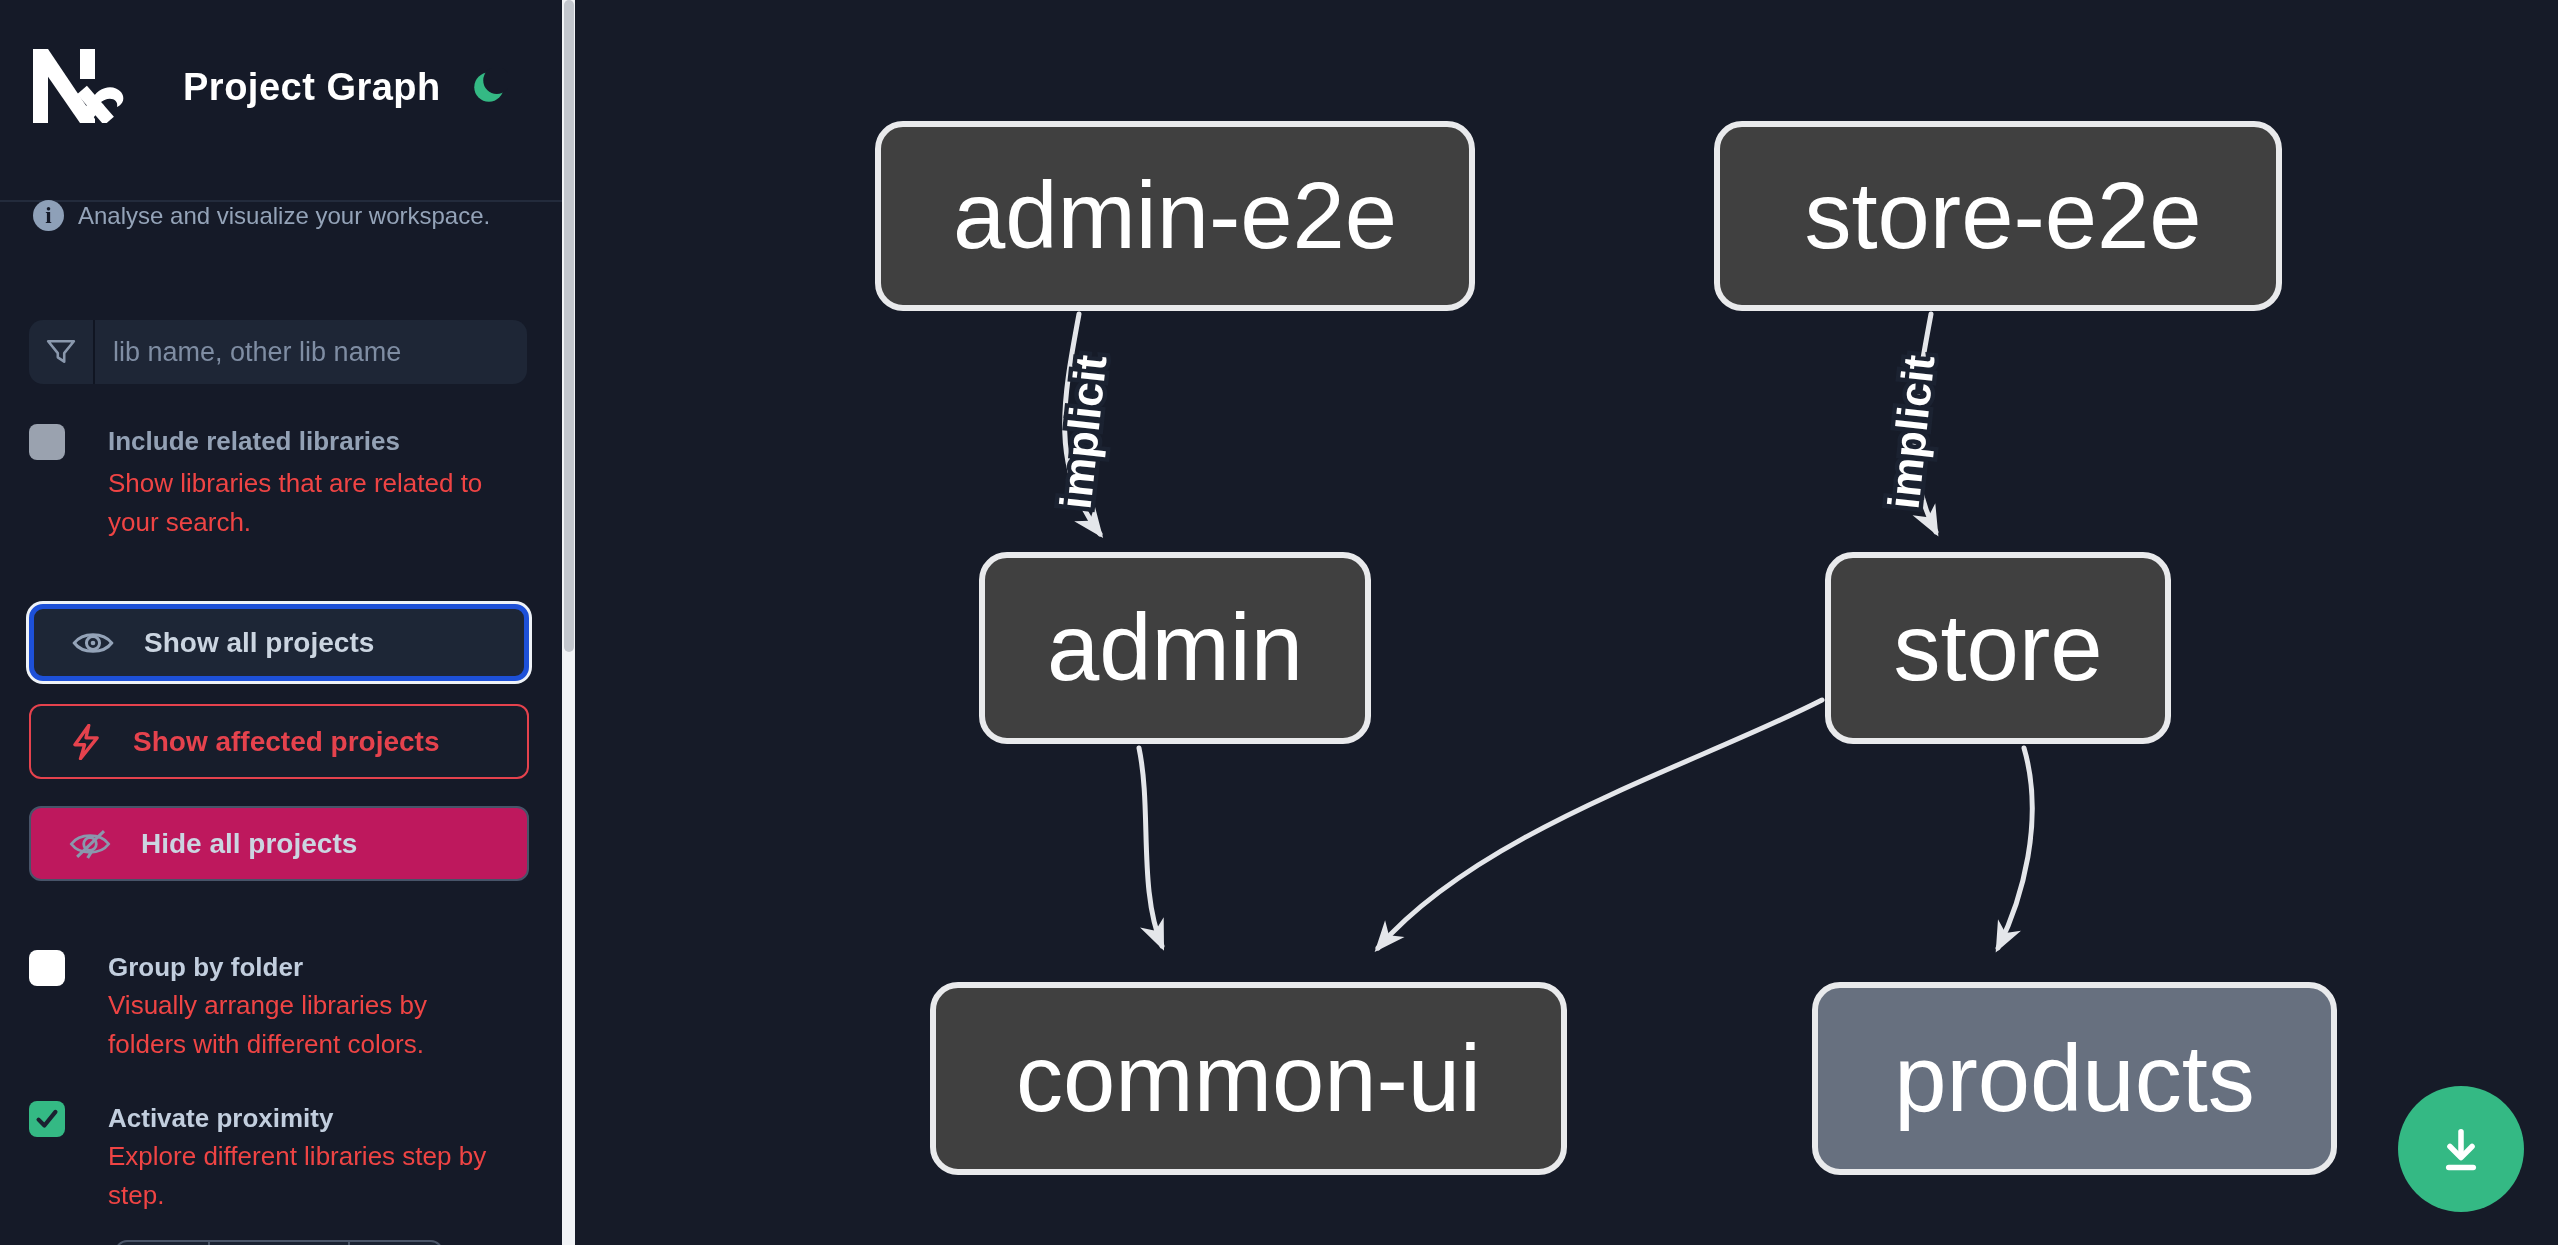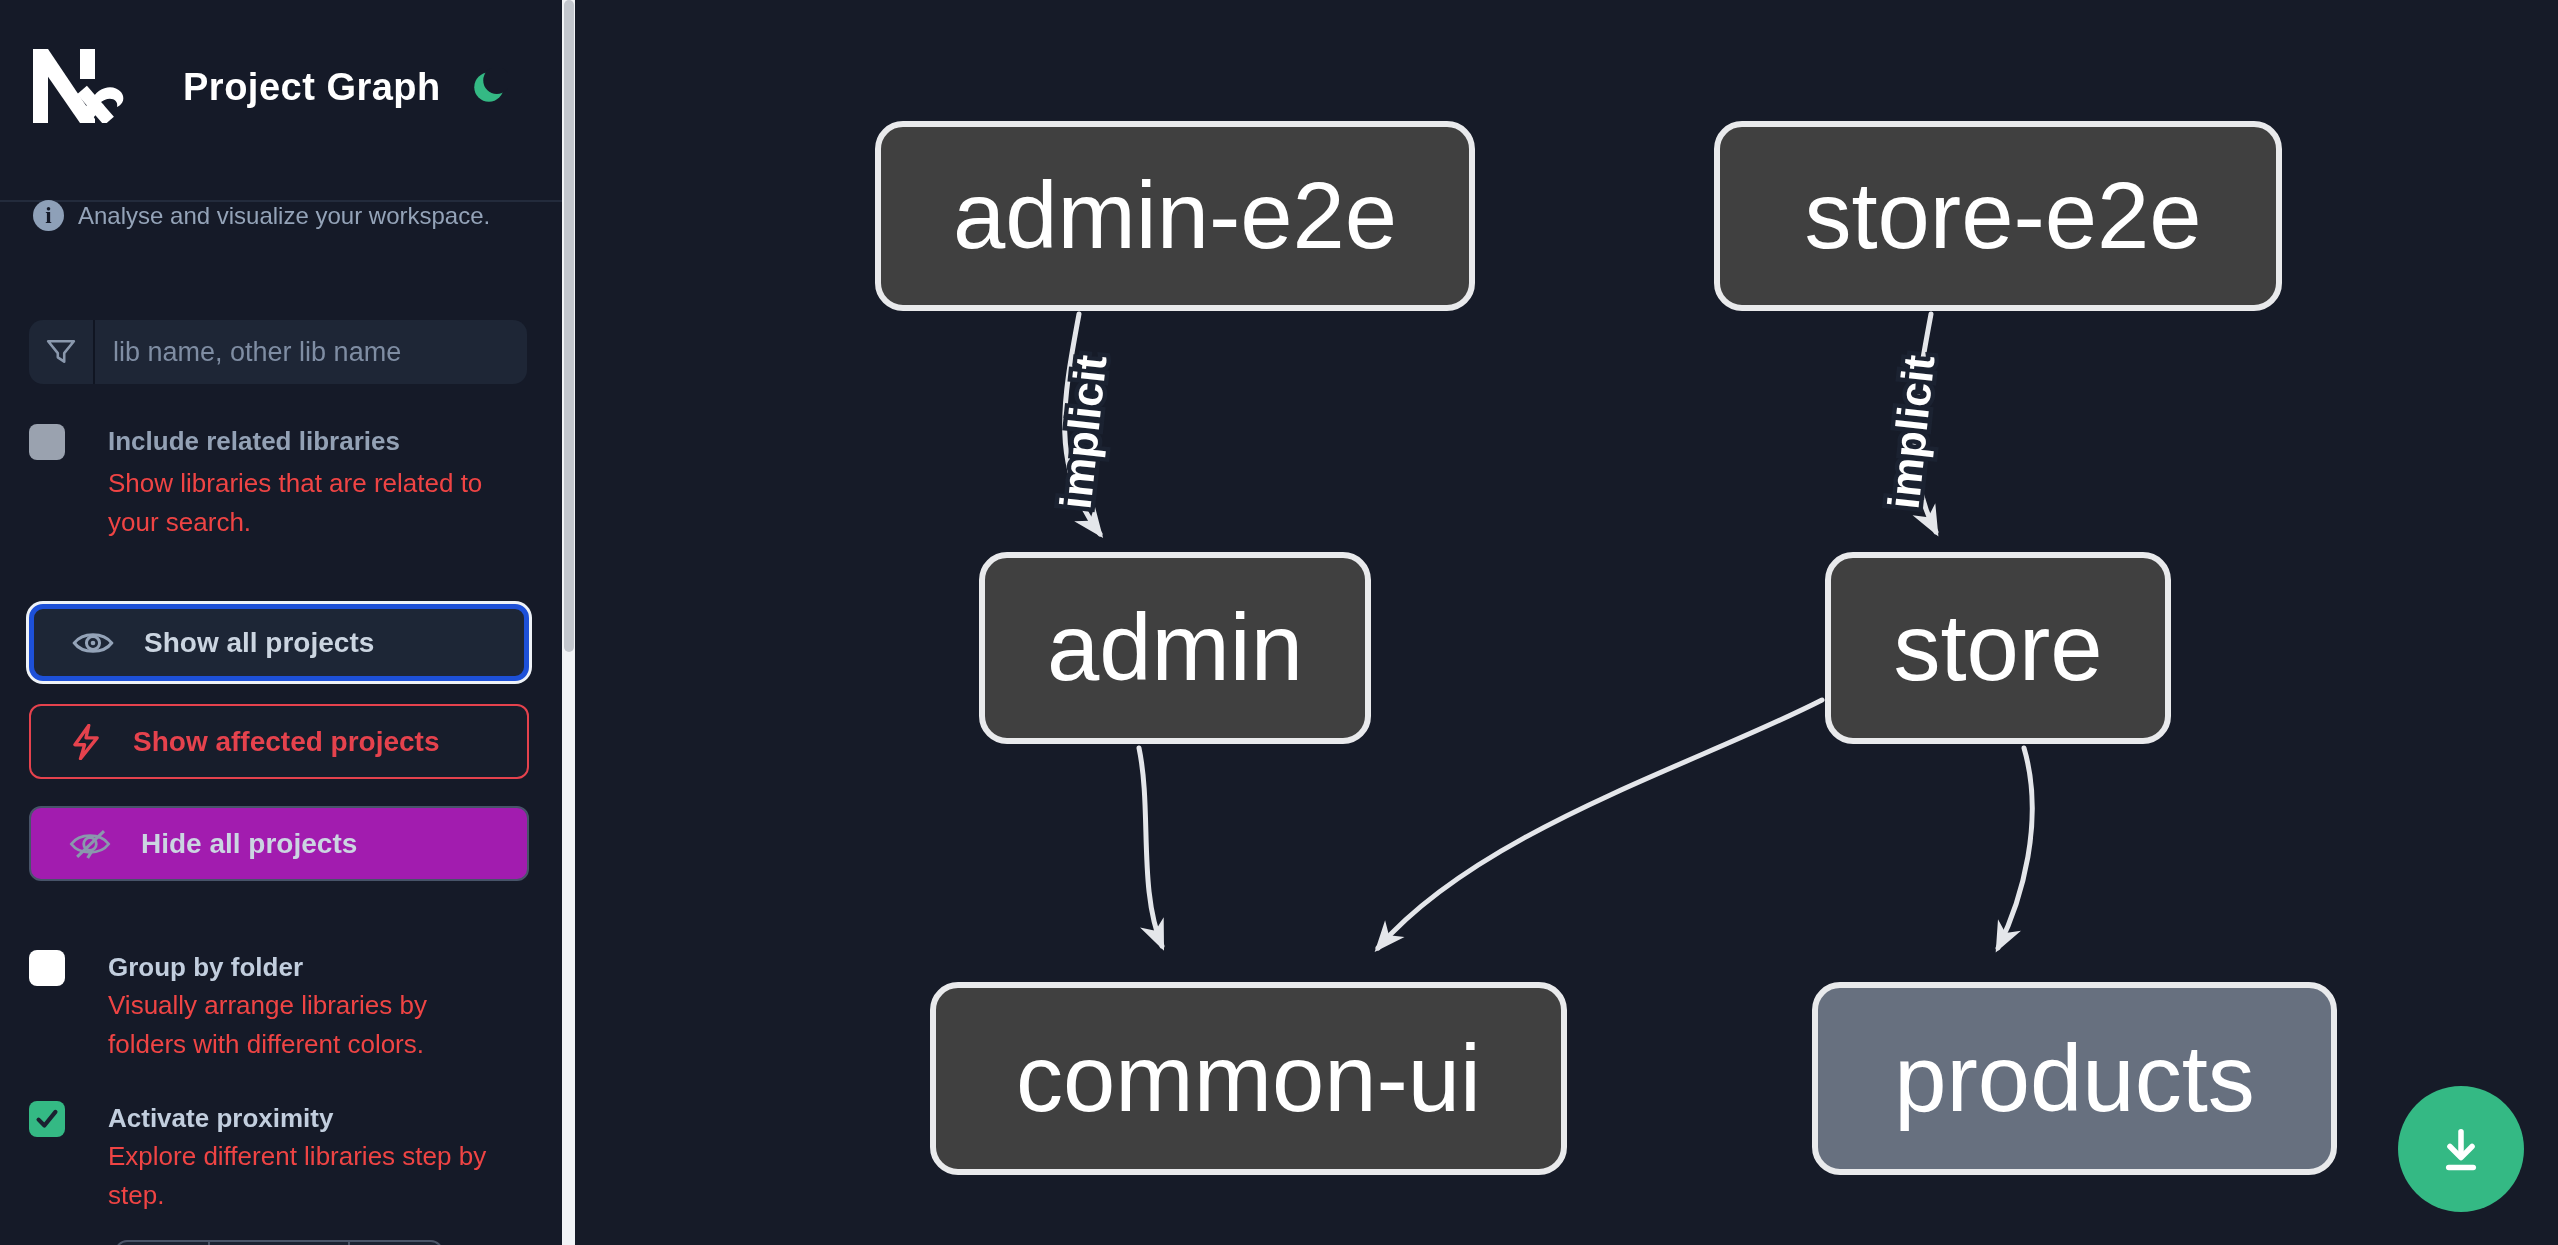--- a/index.html
+++ b/index.html
@@ -36,21 +36,21 @@
   .check-box.disabled { background:#9aa2af; }
   .check-box.unchecked { background:#ffffff; }
   .check-box.checked { background:#34b984; display:flex; align-items:center; justify-content:center; }
   .check-label { position:absolute; left:79px; top:2px; font-size:26px; font-weight:700; color:#aab7c9; }
   .check-desc { position:absolute; left:79px; font-size:26px; line-height:38.5px; color:#ef4444; }
   #row-include { top:424px; } #row-include .check-desc { top:40px; width:405px; }
   #row-group   { top:950px; } #row-group   .check-desc { top:36px; width:385px; }
   #row-prox    { top:1101px;} #row-prox    .check-desc { top:36px; width:408px; }
 
   .side-btn { position:absolute; left:29px; width:500px; height:75px; border-radius:12px;
-              background:#a21caf; display:flex; align-items:center; gap:30px; padding-left:38px;
+              background:#be185d; display:flex; align-items:center; gap:30px; padding-left:38px;
               font-size:28px; font-weight:700; cursor:pointer; font-family:"Liberation Sans", sans-serif; }
   #btn-show-all { top:604px; height:77px; background:#1d2636; border:5px solid #1d50d8;
                   box-shadow:0 0 0 3px #eef2f7; border-radius:14px; color:#cbd5e1; }
   #btn-affected { top:704px; border:2px solid #e5424d; color:#e5424d; background:#171d2b; }
   #btn-hide-all { top:806px; border:2px solid #475469; color:#cbd5e1; }
 
   .segmented { position:absolute; left:115px; top:1240px; width:328px; height:40px;
                background:#1b2332; border:2px solid #4a5568; border-radius:12px 12px 0 0;
                display:flex; }
   .segmented .seg { flex:none; border-right:2px solid #4a5568; }

